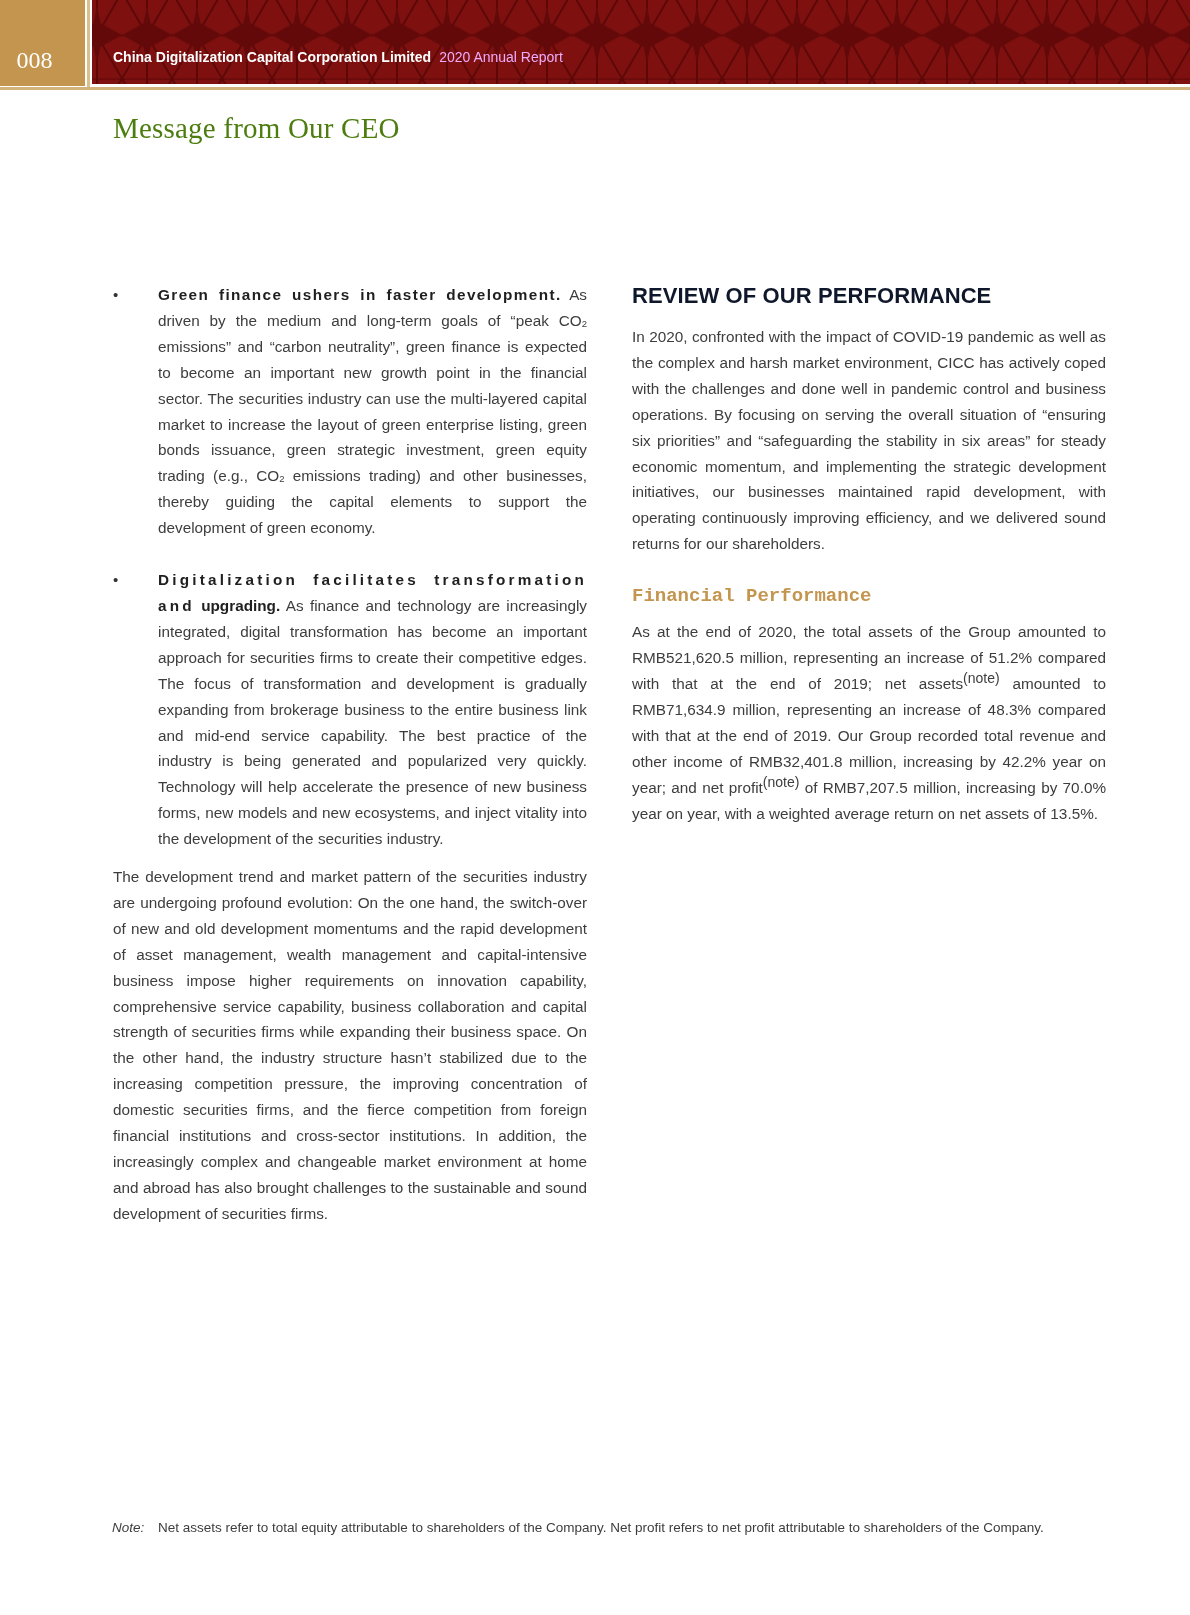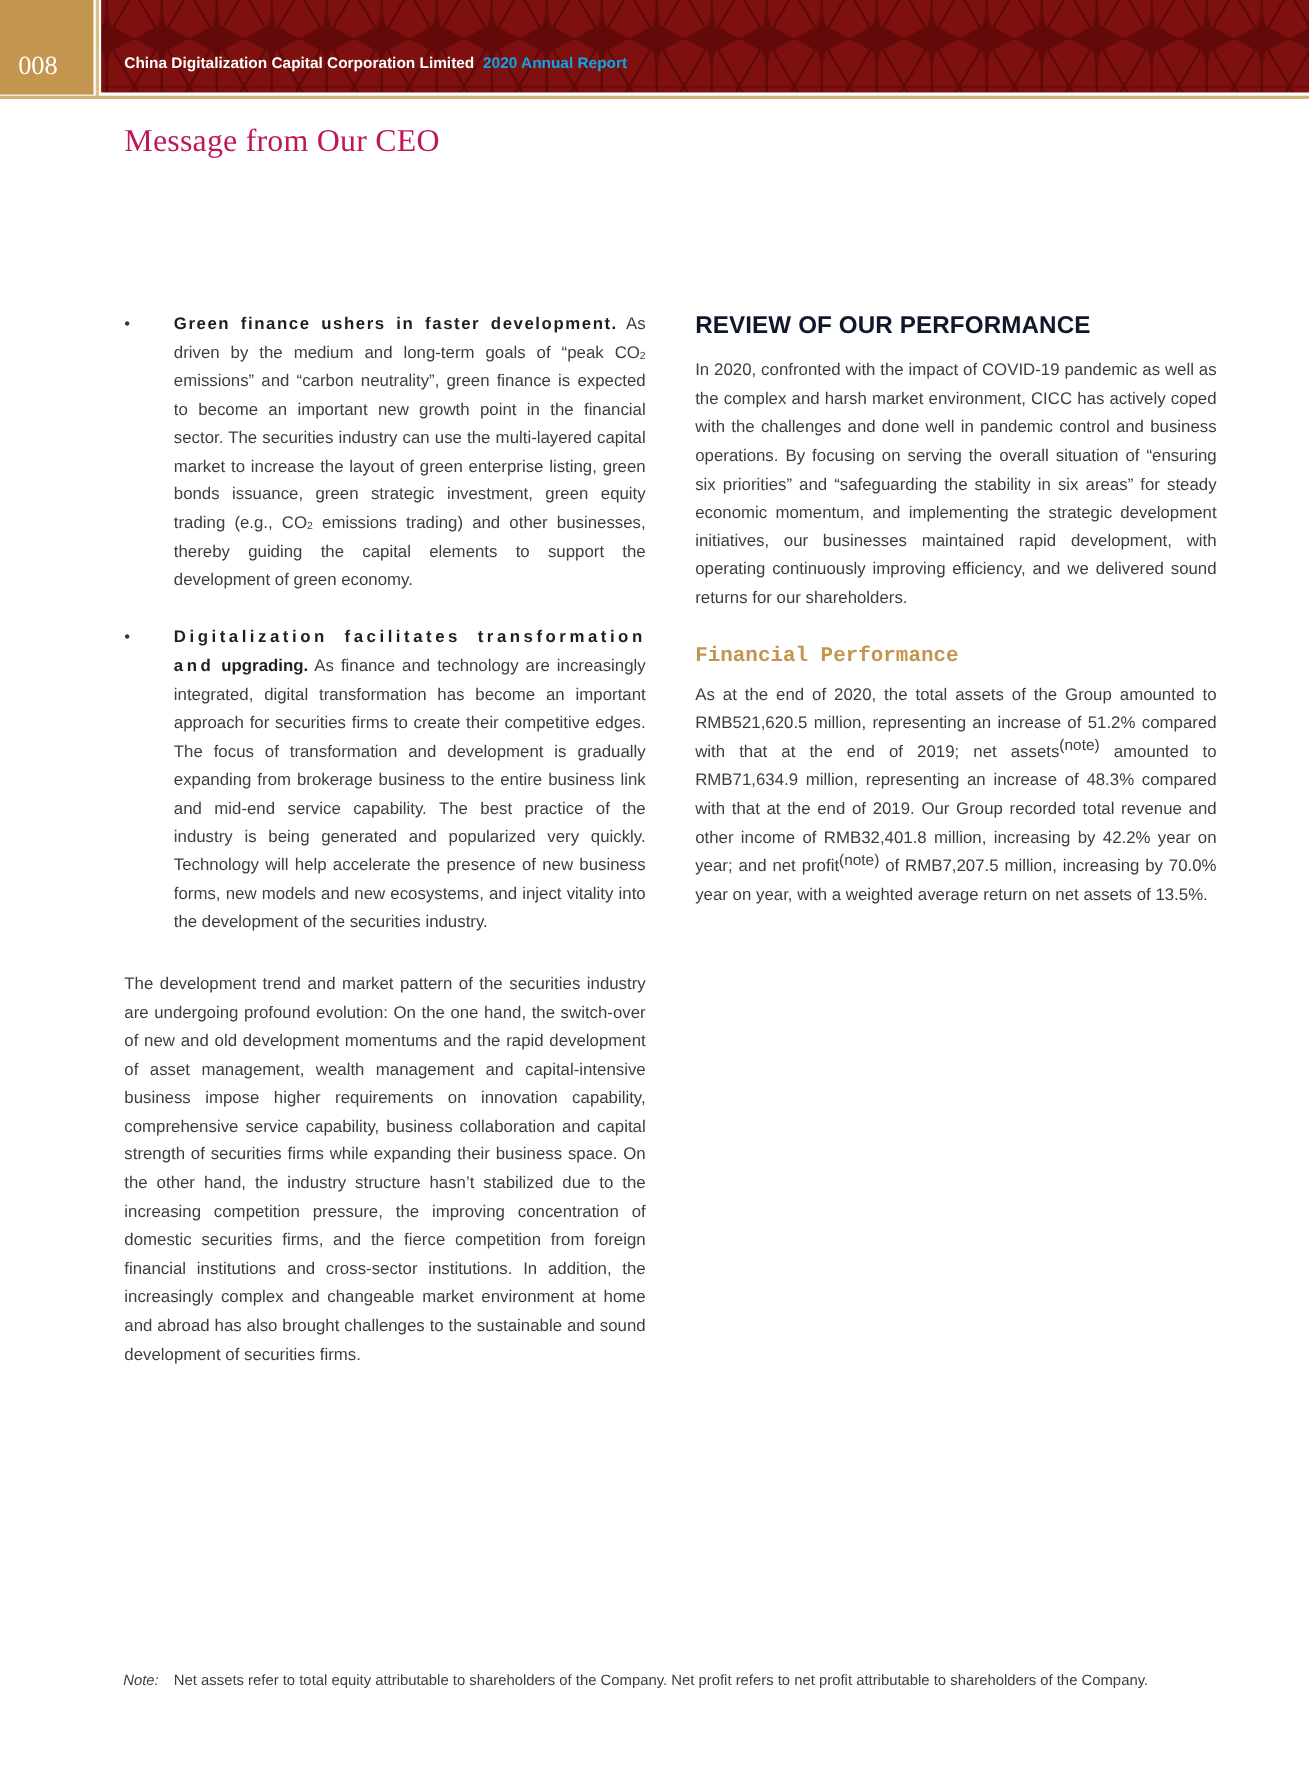--- a/index.html
+++ b/index.html
@@ -23,31 +23,31 @@
     position: absolute; left: 92px; top: 0; width: 1098px; height: 84px;
     background-color: #7a0f0f;
     overflow: hidden;
   }
   .hdr-band svg { position: absolute; left: 0; top: 0; }
   .hdr-title {
     position: absolute; left: 21px; top: 49px; white-space: nowrap;
     font-size: 14px; color: #ffffff;
   }
   .hdr-title .co { font-weight: bold; }
-  .hdr-title .yr { margin-left: 8px; font-weight: bold; color: #0ea5e9; }
+  .hdr-title .yr { margin-left: 8px; font-weight: normal; color: #f0abfc; }
   .hdr-rule {
     position: absolute; left: 0; top: 87px; width: 1190px; height: 3px;
     background: #d3b37c;
   }
 
   
   .page-title {
     position: absolute; left: 113px; top: 112px;
     font-family: "Liberation Serif", "DejaVu Serif", serif;
-    font-size: 29px; color: #be185d; font-weight: normal; letter-spacing: 0.2px;
+    font-size: 29px; color: #4d7c0f; font-weight: normal; letter-spacing: 0.2px;
   }
 
   
   .col { position: absolute; }
   .col-left { left: 113px; top: 282px; width: 474px; }
   .col-right { left: 632px; top: 282px; width: 474px; }
 
   p, .bullet-text {
     font-size: 15.3px; line-height: 25.9px; text-align: justify; color: #3d3d3d;
     hyphens: none;
@@ -55,21 +55,21 @@
 
   .bullet { position: relative; padding-left: 45px; }
   .bullet + .bullet { margin-top: 26px; }
   .bullet-dot {
     position: absolute; left: 0; top: 0; font-size: 15px; line-height: 25.9px; color: #333;
   }
   .lead { font-weight: bold; color: #1f1f1f; letter-spacing: 1.4px; }
   .lead2 { letter-spacing: 3.2px; }
   .lead2b { letter-spacing: 0; }
 
-  .para-trend { margin-top: 30px; }
+  .para-trend { margin-top: 12px; }
 
   .sec-heading {
     font-size: 22px; font-weight: bold; color: #0f172a; line-height: 28px;
     letter-spacing: 0.1px; margin-bottom: 14px;
   }
   .sub-heading {
     font-size: 19px; font-weight: bold; color: #c4954f; line-height: 26px;
     margin-top: 26px; margin-bottom: 10px; font-family: Liberation Mono, monospace;
   }
   sup.note { font-size: 14px; vertical-align: 6px; line-height: 0; }

